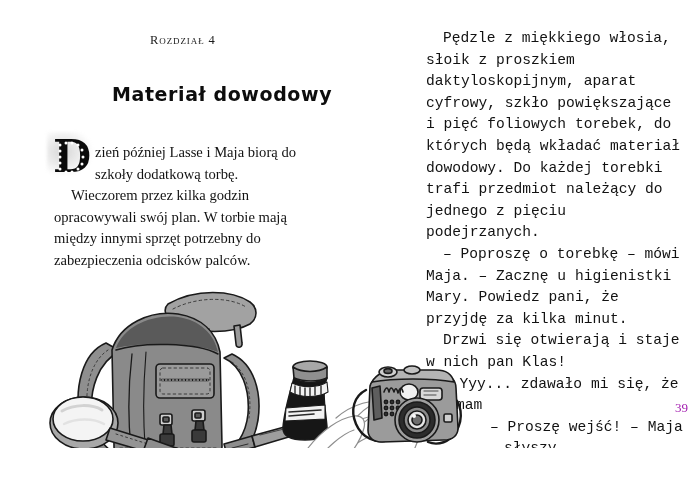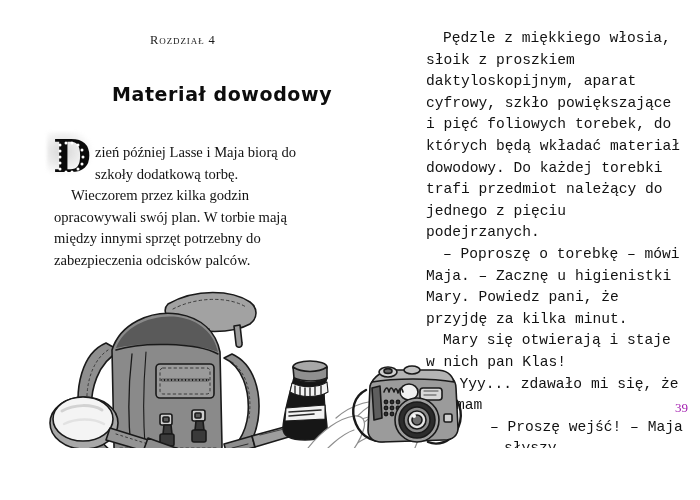--- a/index.html
+++ b/index.html
@@ -148,21 +148,21 @@
         <circle cx="25" cy="33" r="1.5"></circle>
         <circle cx="19" cy="36" r="1.5"></circle>
         <circle cx="13" cy="36" r="1.5"></circle>
       </g>
     </svg>
   </div>
 
   <div class="col col-right">
     <p class="p-indent">Pędzle z miękkiego włosia, słoik z proszkiem daktyloskopijnym, aparat cyfrowy, szkło powiększające i pięć foliowych torebek, do których będą wkładać materiał dowodowy. Do każdej torebki trafi przedmiot należący do jednego z pięciu podejrzanych.</p>
     <p class="p-indent">– Poproszę o torebkę – mówi Maja. – Zacznę u higienistki Mary. Powiedz pani, że przyjdę za kilka minut.</p>
-    <p class="p-indent">Mary się otwierają i staje w nich pan Klas!</p>
+    <p class="p-indent">Drzwi się otwierają i staje w nich pan Klas!</p>
     <p class="ind-1">– Yyy... zdawało mi się, że mam</p>
     <p class="ind-3">– Proszę wejść! – Maja słyszy</p>
     <p class="ind-3">z gabinetu głos higienistki.</p>
   </div>
 
   <div class="folio">39</div>
 
   <svg class="illus" viewBox="0 0 440 222">
     <defs>
       <clipPath id="bagClip">

